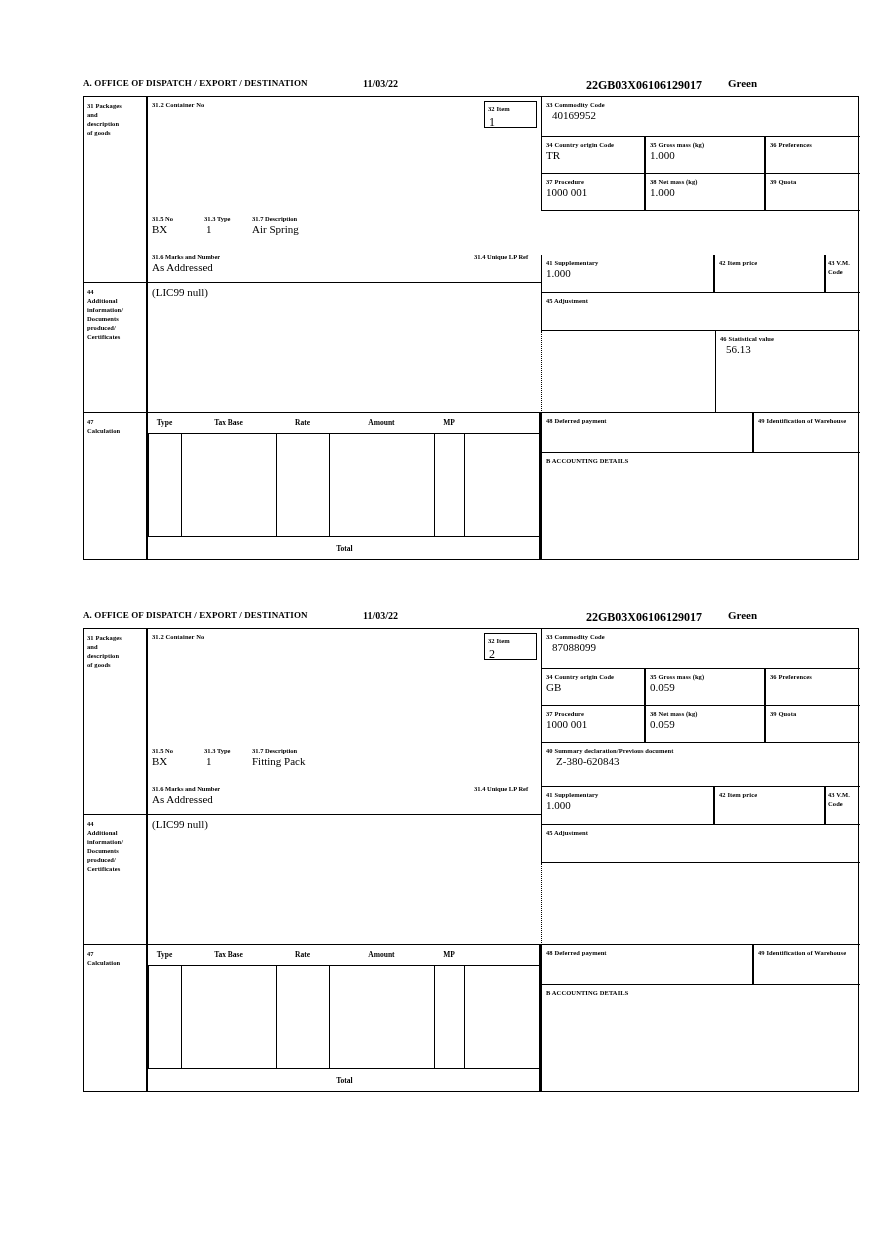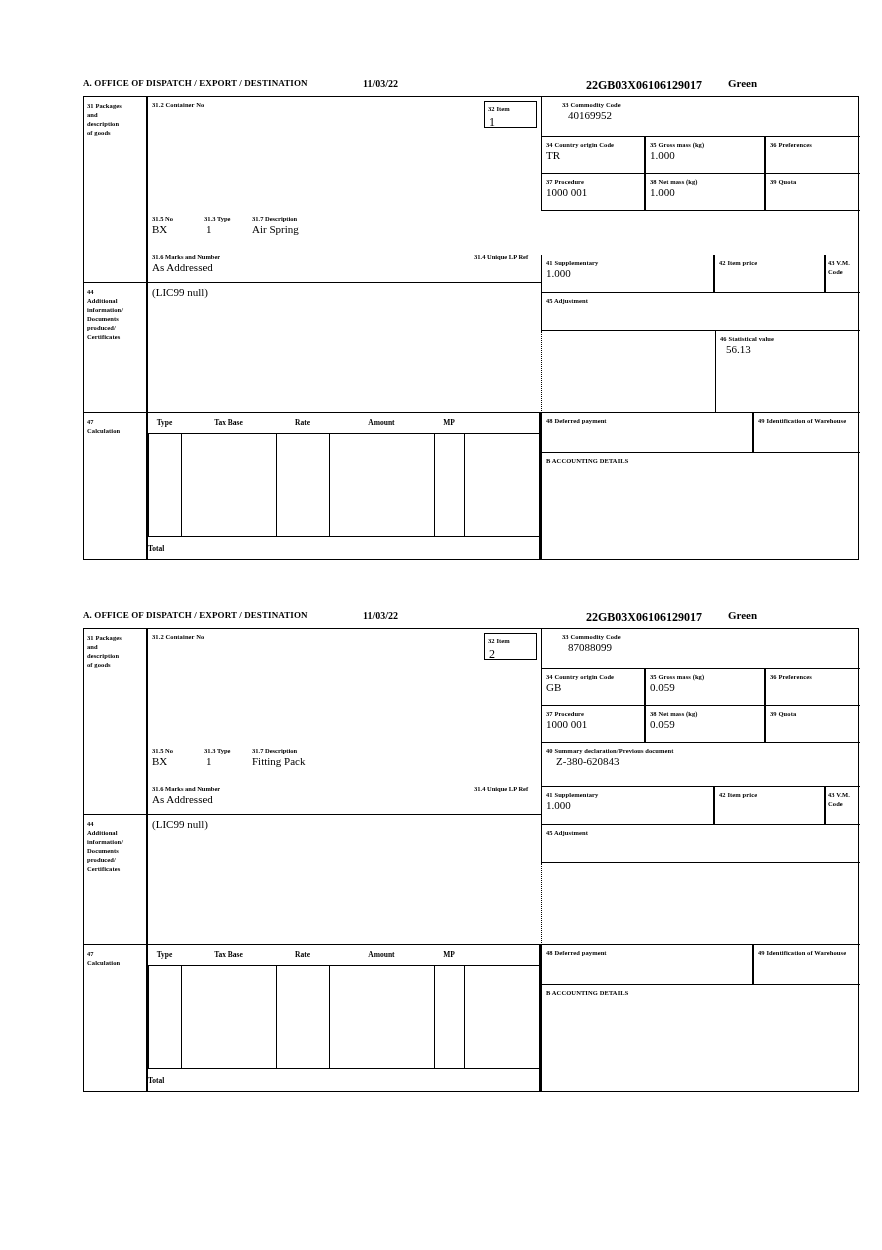--- a/index.html
+++ b/index.html
@@ -107,21 +107,21 @@
     position: absolute;
     font-size: 6.5px;
     font-weight: bold;
   }
   .sub-val {
     position: absolute;
     font-size: 11px;
   }
 
   
-  .r33 { left: 457px; top: 0; width: 319px; height: 40px; padding: 3px 20px; }
+  .r33 { left: 457px; top: 0; width: 319px; height: 40px; padding: 3px 4px; }
   .r34 { left: 457px; top: 40px; width: 105px; height: 37px; padding: 3px 4px; }
   .r35 { left: 562px; top: 40px; width: 120px; height: 37px; padding: 3px 4px; }
   .r36 { left: 682px; top: 40px; width: 94px; height: 37px; padding: 3px 4px; }
   .r37 { left: 457px; top: 77px; width: 105px; height: 37px; padding: 3px 4px; }
   .r38 { left: 562px; top: 77px; width: 120px; height: 37px; padding: 3px 4px; }
   .r39 { left: 682px; top: 77px; width: 94px; height: 37px; padding: 3px 4px; }
   .r40 { left: 457px; top: 114px; width: 319px; height: 44px; padding: 3px 4px; }
   .r41 { left: 457px; top: 158px; width: 174px; height: 38px; padding: 3px 4px; }
   .r42 { left: 631px; top: 158px; width: 111px; height: 38px; padding: 3px 4px; }
   .r43 { left: 742px; top: 158px; width: 34px; height: 38px; padding: 3px 2px; }
@@ -162,20 +162,21 @@
     top: 0;
     width: 0;
     border-left: 1px solid #000;
   }
   .calc-total {
     position: absolute;
     left: 0; top: 123px; width: 393px; height: 24px;
     border-top: 1px solid #000;
     font-size: 7.5px;
     font-weight: bold;
+    text-align: center;
     line-height: 24px;
   }
 
   .r48 { left: 457px; top: 316px; width: 213px; height: 40px; padding: 3px 4px; }
   .r49 { left: 670px; top: 316px; width: 106px; height: 40px; padding: 3px 4px; }
   .rB { left: 457px; top: 356px; width: 319px; height: 107px; padding: 3px 4px; }
 
   .item-num {
     font-size: 12px;
     padding: 2px 0 0 4px;

